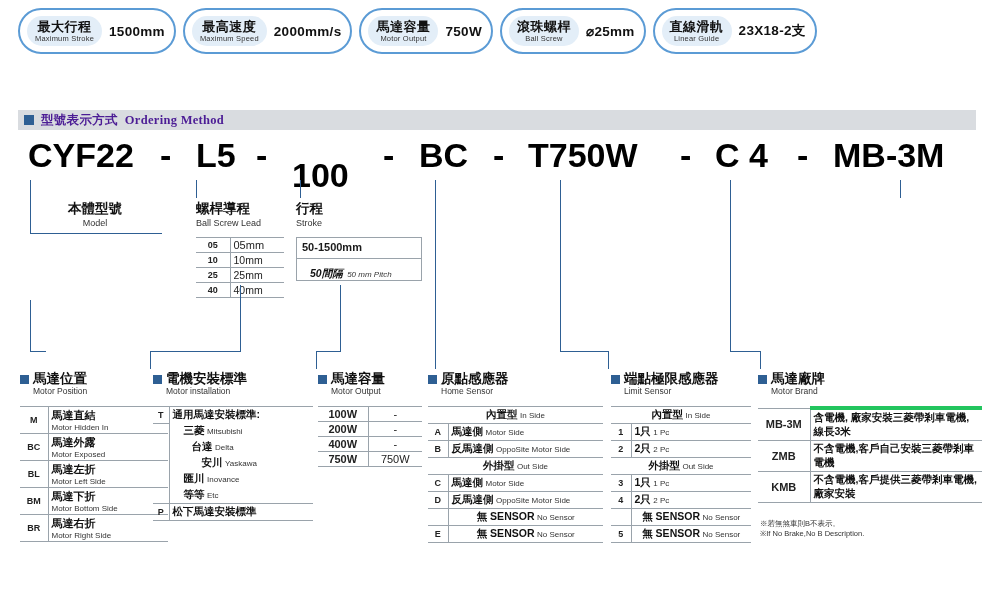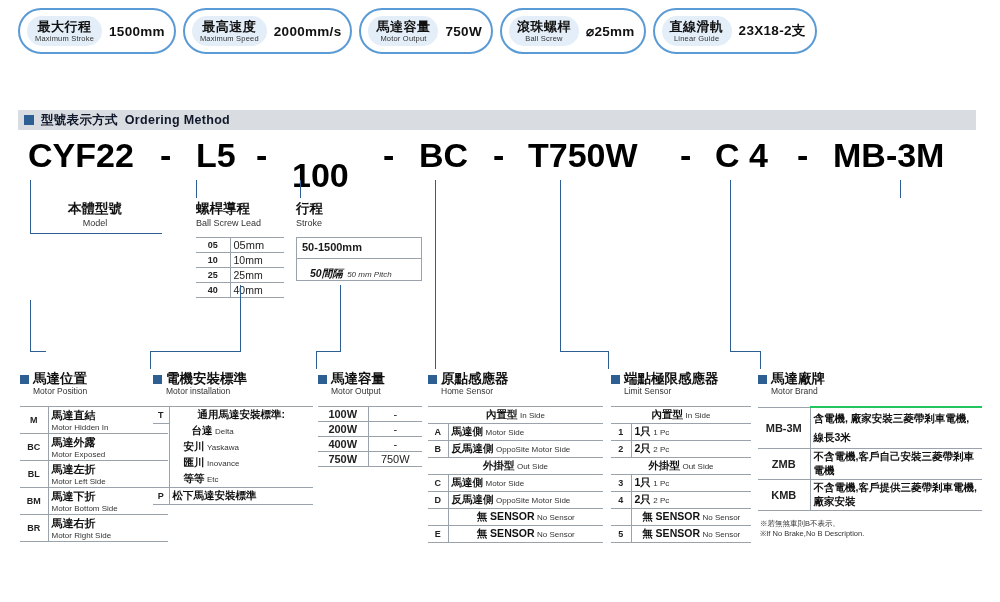--- a/index.html
+++ b/index.html
@@ -33,21 +33,21 @@
   .pill-tag .en { font-size:7.5px; color:#333; margin-top:2px; letter-spacing:0.2px;}
   .pill-val { font-size:13.5px; font-weight:bold; color:#111; white-space:nowrap; letter-spacing:0.3px;}
 
   
   .sec-head {
     position:absolute; left:18px; top:110px; width:958px; height:20px;
     background:#d9dce0;
     display:flex; align-items:center; gap:7px; padding-left:6px;
   }
   .sec-head .sq { width:10px; height:10px; background:#2e5f93; }
-  .sec-head .t { font-size:12.5px; font-weight:bold; color:#0f172a; letter-spacing:0.3px;}
+  .sec-head .t { font-size:12.5px; font-weight:bold; color:#4c1d95; letter-spacing:0.3px;font-family:Liberation Serif, serif;}
 
   
   .codeline { position:absolute; top:136px; left:0; width:880px; height:44px; }
   .codeline span {
     position:absolute; font-size:34px; font-weight:bold; color:#000;
     font-family:"Liberation Sans", sans-serif; letter-spacing:0px; white-space:nowrap;
   }
 
   
   .abs { position:absolute; }
@@ -266,34 +266,41 @@
   <div class="sq"></div>
   <div class="tx">
     <div class="cn">電機安裝標準</div>
     <div class="en">Motor installation</div>
   </div>
 </div>
 <table class="t abs" style="left:153px; top:406px; width:160px;">
   <tbody>
       <tr>
     <td class="k" style="width:16px; border-right:1px solid #9aa3ab; border-top:1px solid #9aa3ab;">T</td>
-    <td style="border-top:1px solid #9aa3ab; border-bottom:none;text-align:center;">
+    <td style="border-top:1px solid #9aa3ab; border-bottom:none;">
       <span class="inline-cn">通用馬達安裝標準:</span>
+    </td>
+  </tr>
+  <tr>
+    <td style="border-right:1px solid #9aa3ab; border-bottom:none;"></td>
+    <td style="border-bottom:none; padding-left:14px;">
+      <span class="inline-cn">三菱</span>
+      <span class="inline-en">Mitsubishi</span>
     </td>
   </tr>
   <tr>
     <td style="border-right:1px solid #9aa3ab; border-bottom:none;"></td>
     <td style="border-bottom:none; padding-left:22px;">
       <span class="inline-cn">台達</span>
       <span class="inline-en">Delta</span>
     </td>
   </tr>
   <tr>
     <td style="border-right:1px solid #9aa3ab; border-bottom:none;"></td>
-    <td style="border-bottom:none; padding-left:14px;">
+    <td style="border-bottom:none; padding-left:32px;">
       <span class="inline-cn">安川</span>
       <span class="inline-en">Yaskawa</span>
     </td>
   </tr>
   <tr>
     <td style="border-right:1px solid #9aa3ab; border-bottom:none;"></td>
     <td style="border-bottom:none; padding-left:14px;">
       <span class="inline-cn">匯川</span>
       <span class="inline-en">Inovance</span>
     </td>
@@ -478,21 +485,21 @@
   <div class="sq"></div>
   <div class="tx">
     <div class="cn">馬達廠牌</div>
     <div class="en">Motor Brand</div>
   </div>
 </div>
 <table class="t abs" style="left:758px; top:406px; width:224px;">
   <tbody>
       <tr>
     <td class="k" style="width:52px; border-right:1px solid #9aa3ab; border-top:1px solid #9aa3ab; font-size:11px;">MB-3M</td>
-    <td style="border-top:2px solid #22c55e; white-space:normal; line-height:18px;">
+    <td style="border-top:4px solid #22c55e; white-space:normal; line-height:13px;">
       <span class="inline-cn">含電機, 廠家安裝三菱帶剎車電機, 線長3米</span>
     </td>
   </tr>
   <tr>
     <td class="k" style="border-right:1px solid #9aa3ab; font-size:11px;">ZMB</td>
     <td style="white-space:normal; line-height:13px;">
       <span class="inline-cn">不含電機,客戶自己安裝三菱帶剎車電機</span>
     </td>
   </tr>
   <tr>

